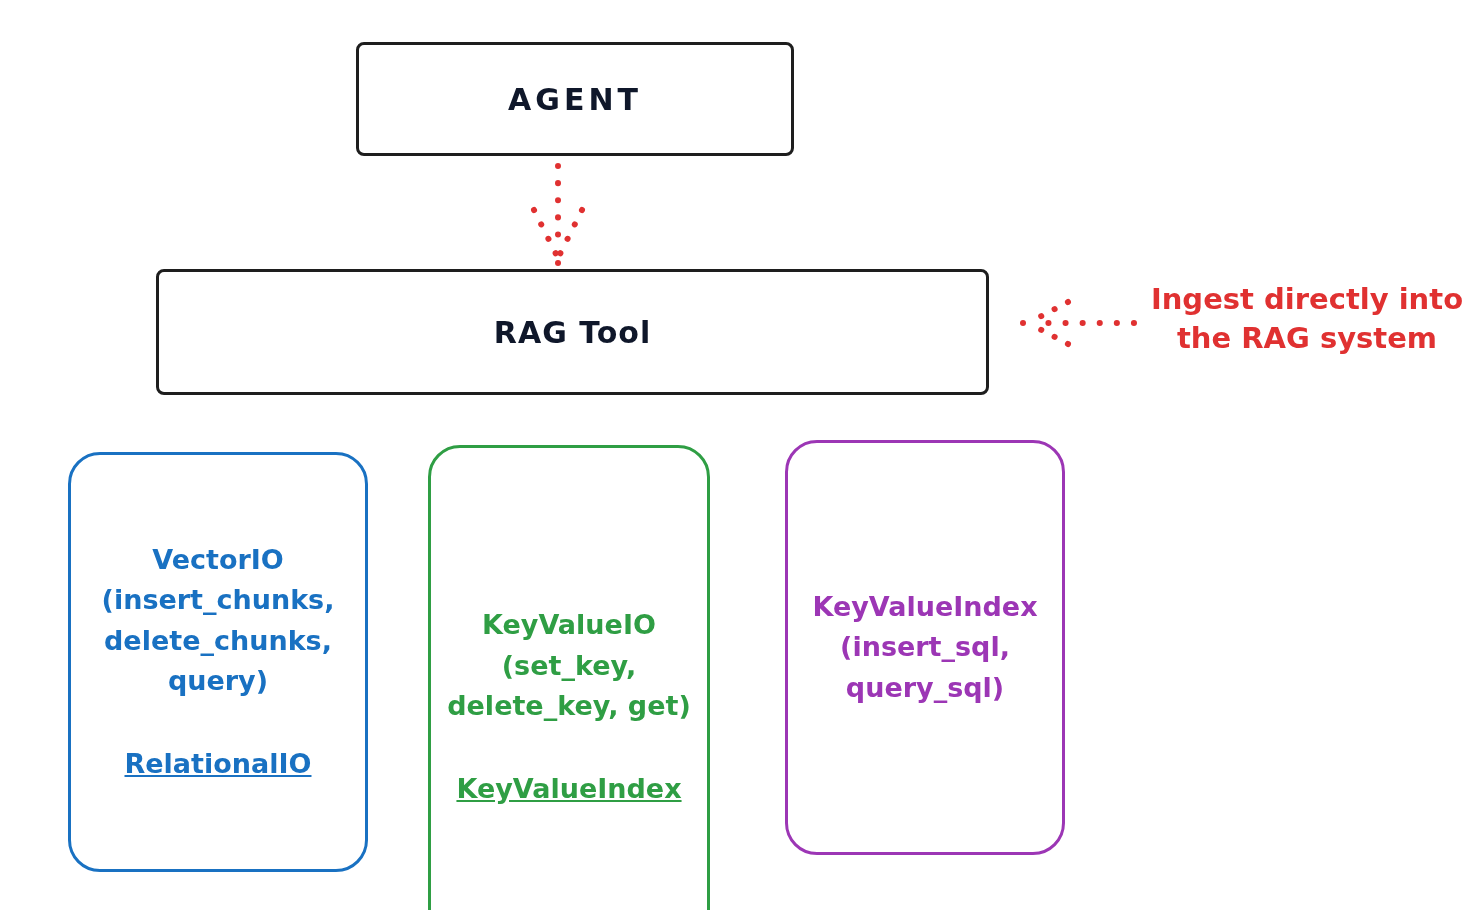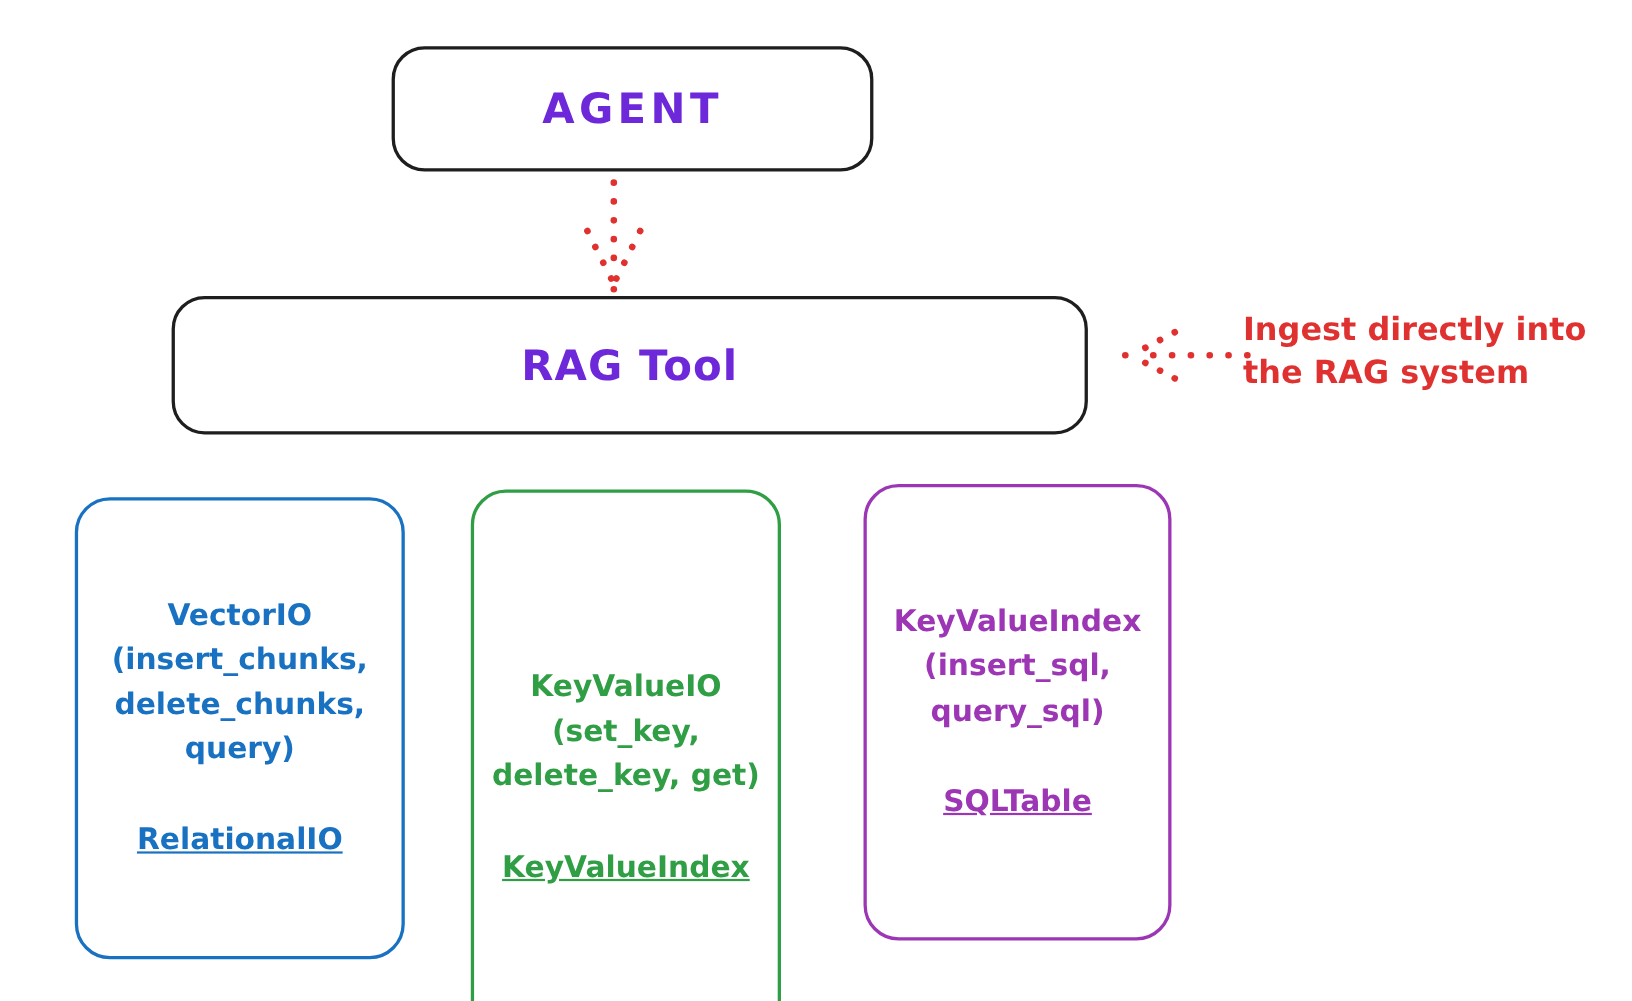--- a/index.html
+++ b/index.html
@@ -19,23 +19,23 @@
     position: absolute;
     box-sizing: border-box;
     background: #ffffff;
     display: flex;
     align-items: center;
     justify-content: center;
     text-align: center;
   }
   .black-node {
     border: 3.5px solid #1e1e1e;
-    border-radius: 30px;
-    color: #6d28d9;
-    font-size: 38px;
+    border-radius: 8px;
+    color: #0f172a;
+    font-size: 30px;
     font-weight: 700;
   }
   .agent-box {
     left: 356px; top: 42px;
     width: 438px; height: 114px;
     letter-spacing: 4px;
   }
   .rag-box {
     left: 156px; top: 269px;
     width: 833px; height: 126px;
@@ -72,21 +72,21 @@
   }
   .arrow-svg {
     position: absolute;
   }
   .arrow-down-svg { left: 505px; top: 160px; }
   .arrow-left-svg { left: 1012px; top: 292px; }
   .annotation {
     position: absolute;
     left: 1130px; top: 280px;
     width: 354px;
-    text-align: left;
+    text-align: center;
     color: #e03131;
     font-size: 29px;
     font-weight: 700;
     line-height: 1.33;
     white-space: pre-line;
   }
 </style>
 </head>
 <body>
 
@@ -133,16 +133,15 @@
     <div class="methods">KeyValueIO
 (set_key,
 delete_key, get)</div>
     <div class="index-label">KeyValueIndex</div>
   </div>
 
   <div class="node io-box relational-box">
     <div class="methods">KeyValueIndex
 (insert_sql,
 query_sql)</div>
-    <div class="index-label">SQLTable</div>
   </div>
 
 </div>
 
 </body></html>

